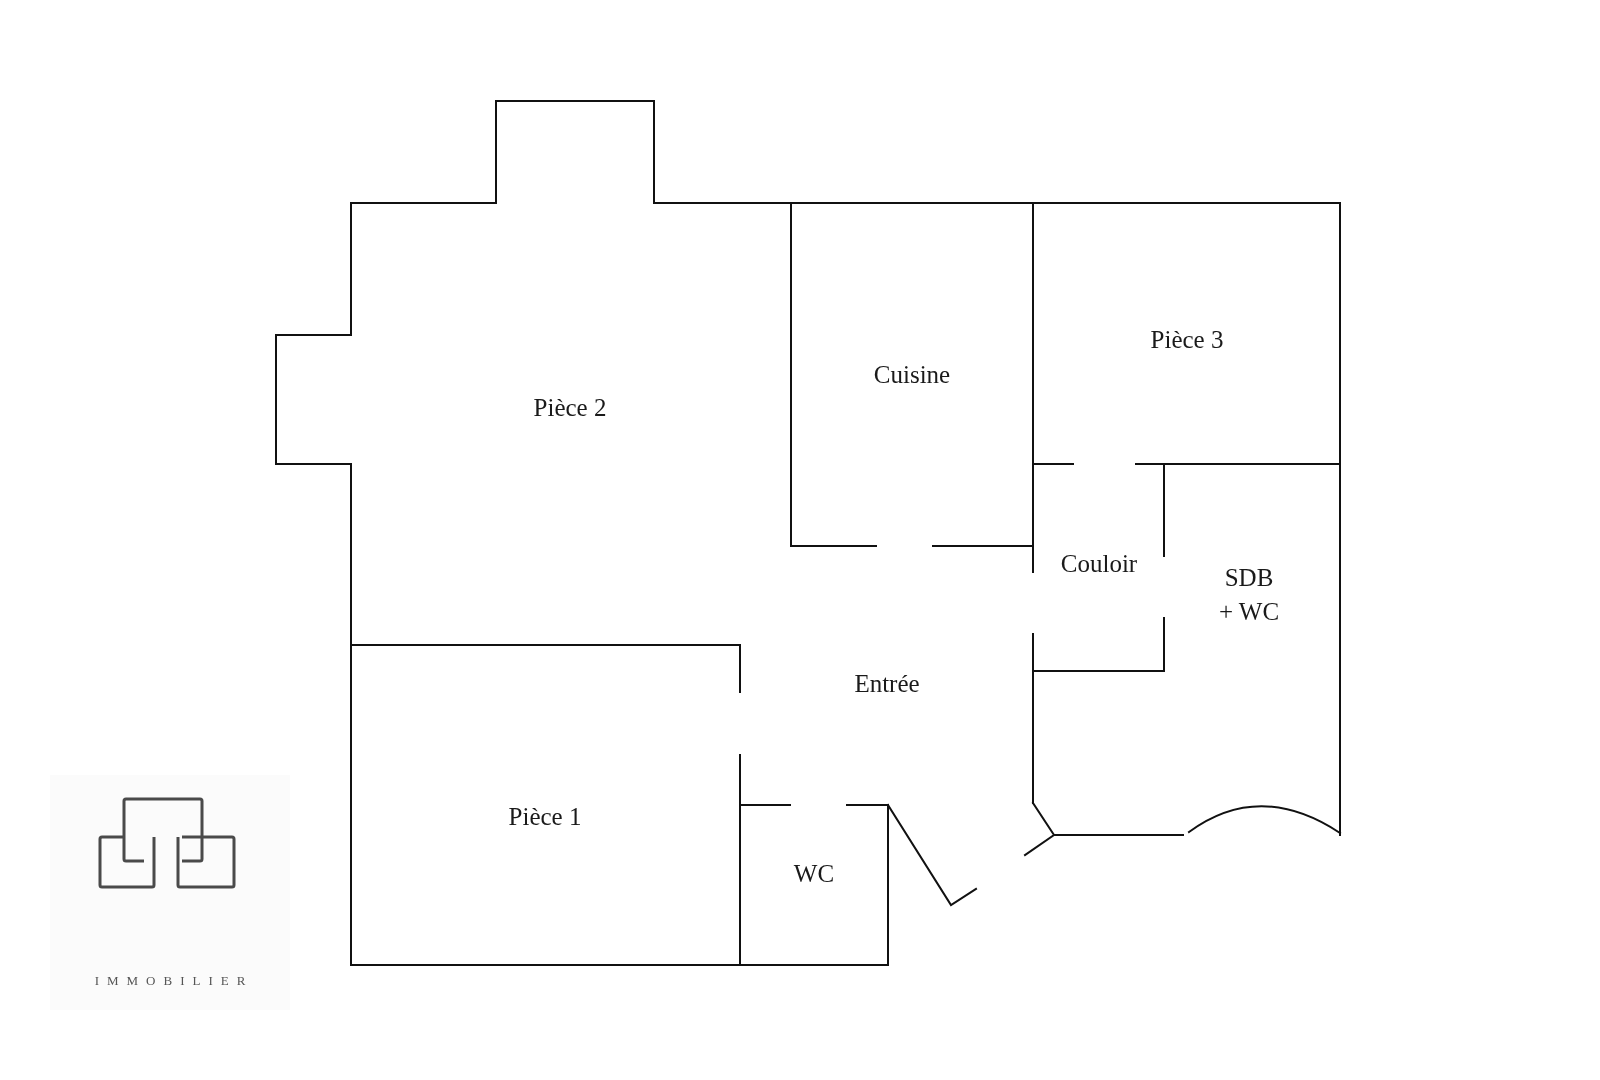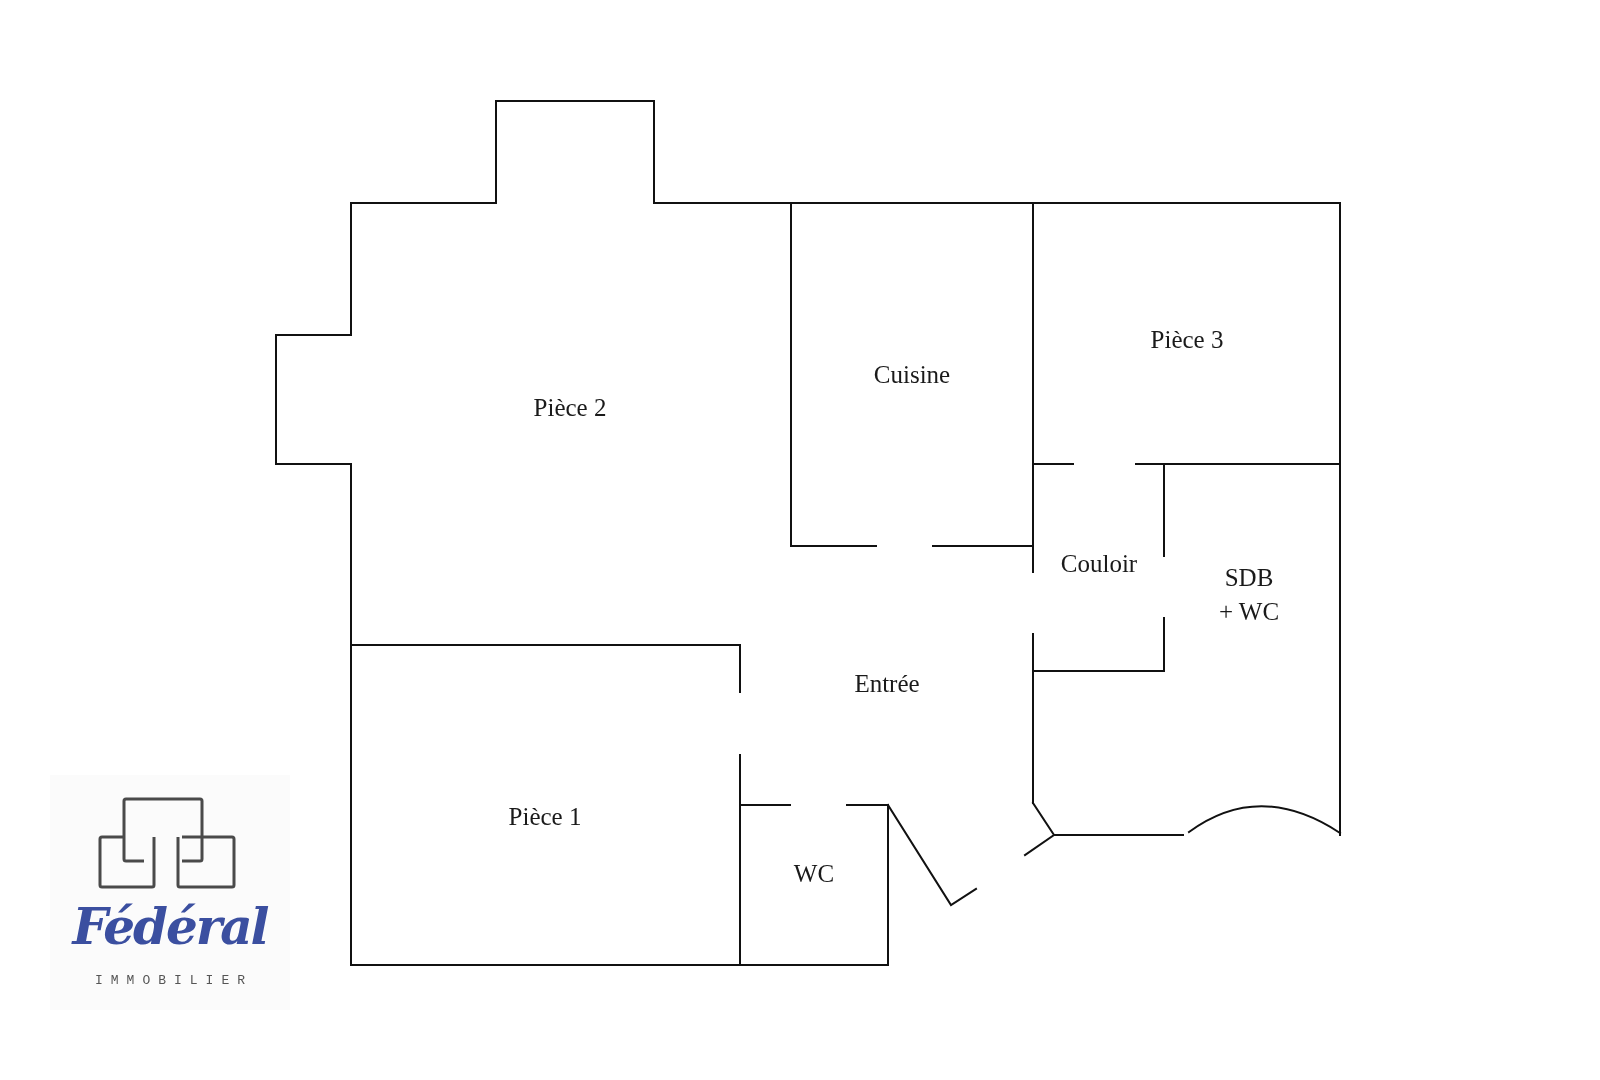--- a/index.html
+++ b/index.html
@@ -52,21 +52,21 @@
       letter-spacing: -2px;
       color: #3b4fa0;
       font-style: italic;
     }
     .logo-sub {
       position: absolute;
       left: 0;
       width: 240px;
       top: 198px;
       text-align: center;
-      font-family: Liberation Mono, monospace;
+      font-family: Liberation Serif, serif;
       font-size: 13px;
       letter-spacing: 8px;
       color: #555555;
       padding-left: 8px;
       box-sizing: border-box;
     }
     .logo-mark {
       position: absolute;
       left: 48px;
       top: 22px;
@@ -133,15 +133,14 @@
 
       <path d="M26,40 L4,40 Q2,40 2,42 L2,88 Q2,90 4,90 L54,90 Q56,90 56,88 L56,62"></path>
 
       <path d="M26,62 L26,4 Q26,2 28,2 L102,2 Q104,2 104,4 L104,62 Q104,64 102,64 L84,64"></path>
       <path d="M26,62 Q26,64 28,64 L46,64"></path>
 
       <path d="M84,40 L134,40 Q136,40 136,42 L136,88 Q136,90 134,90 L82,90 Q80,90 80,88 L80,40"></path>
       <path d="M56,40 L56,62"></path>
     </g>
   </svg>
-  <div class="logo-word">Fédéral</div>
   <div class="logo-sub">IMMOBILIER</div>
 </div>
 
 </body></html>

